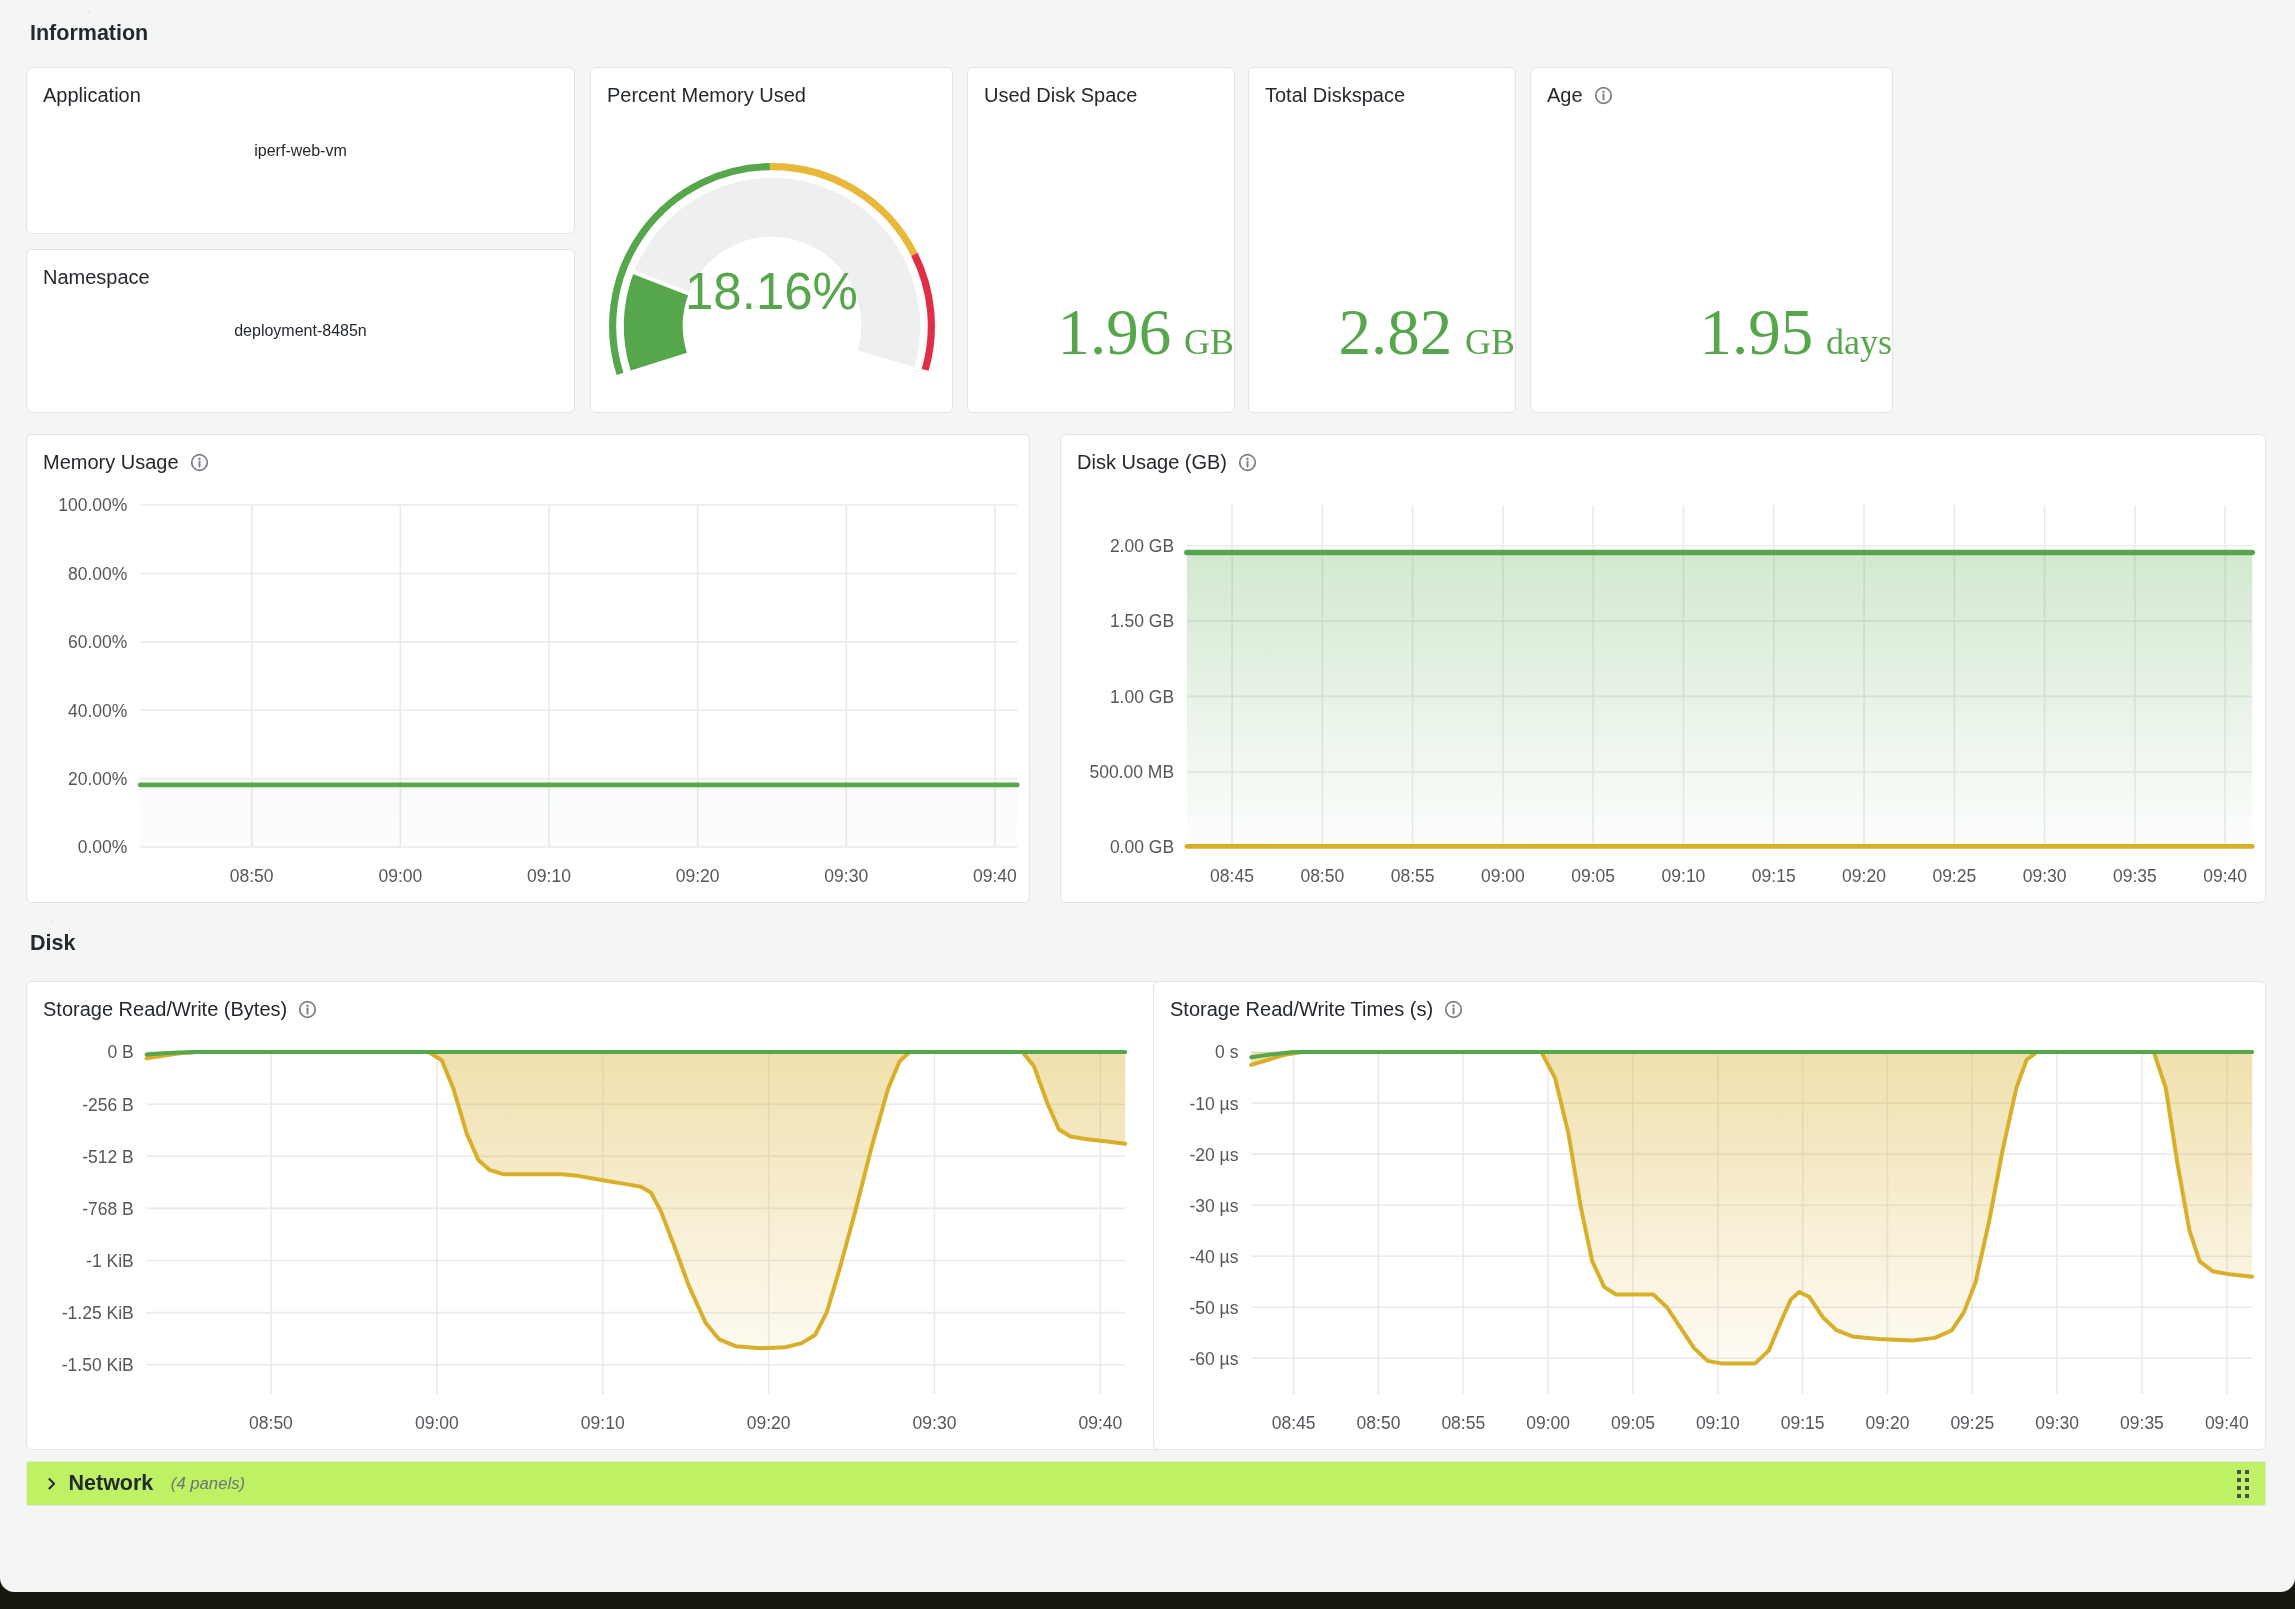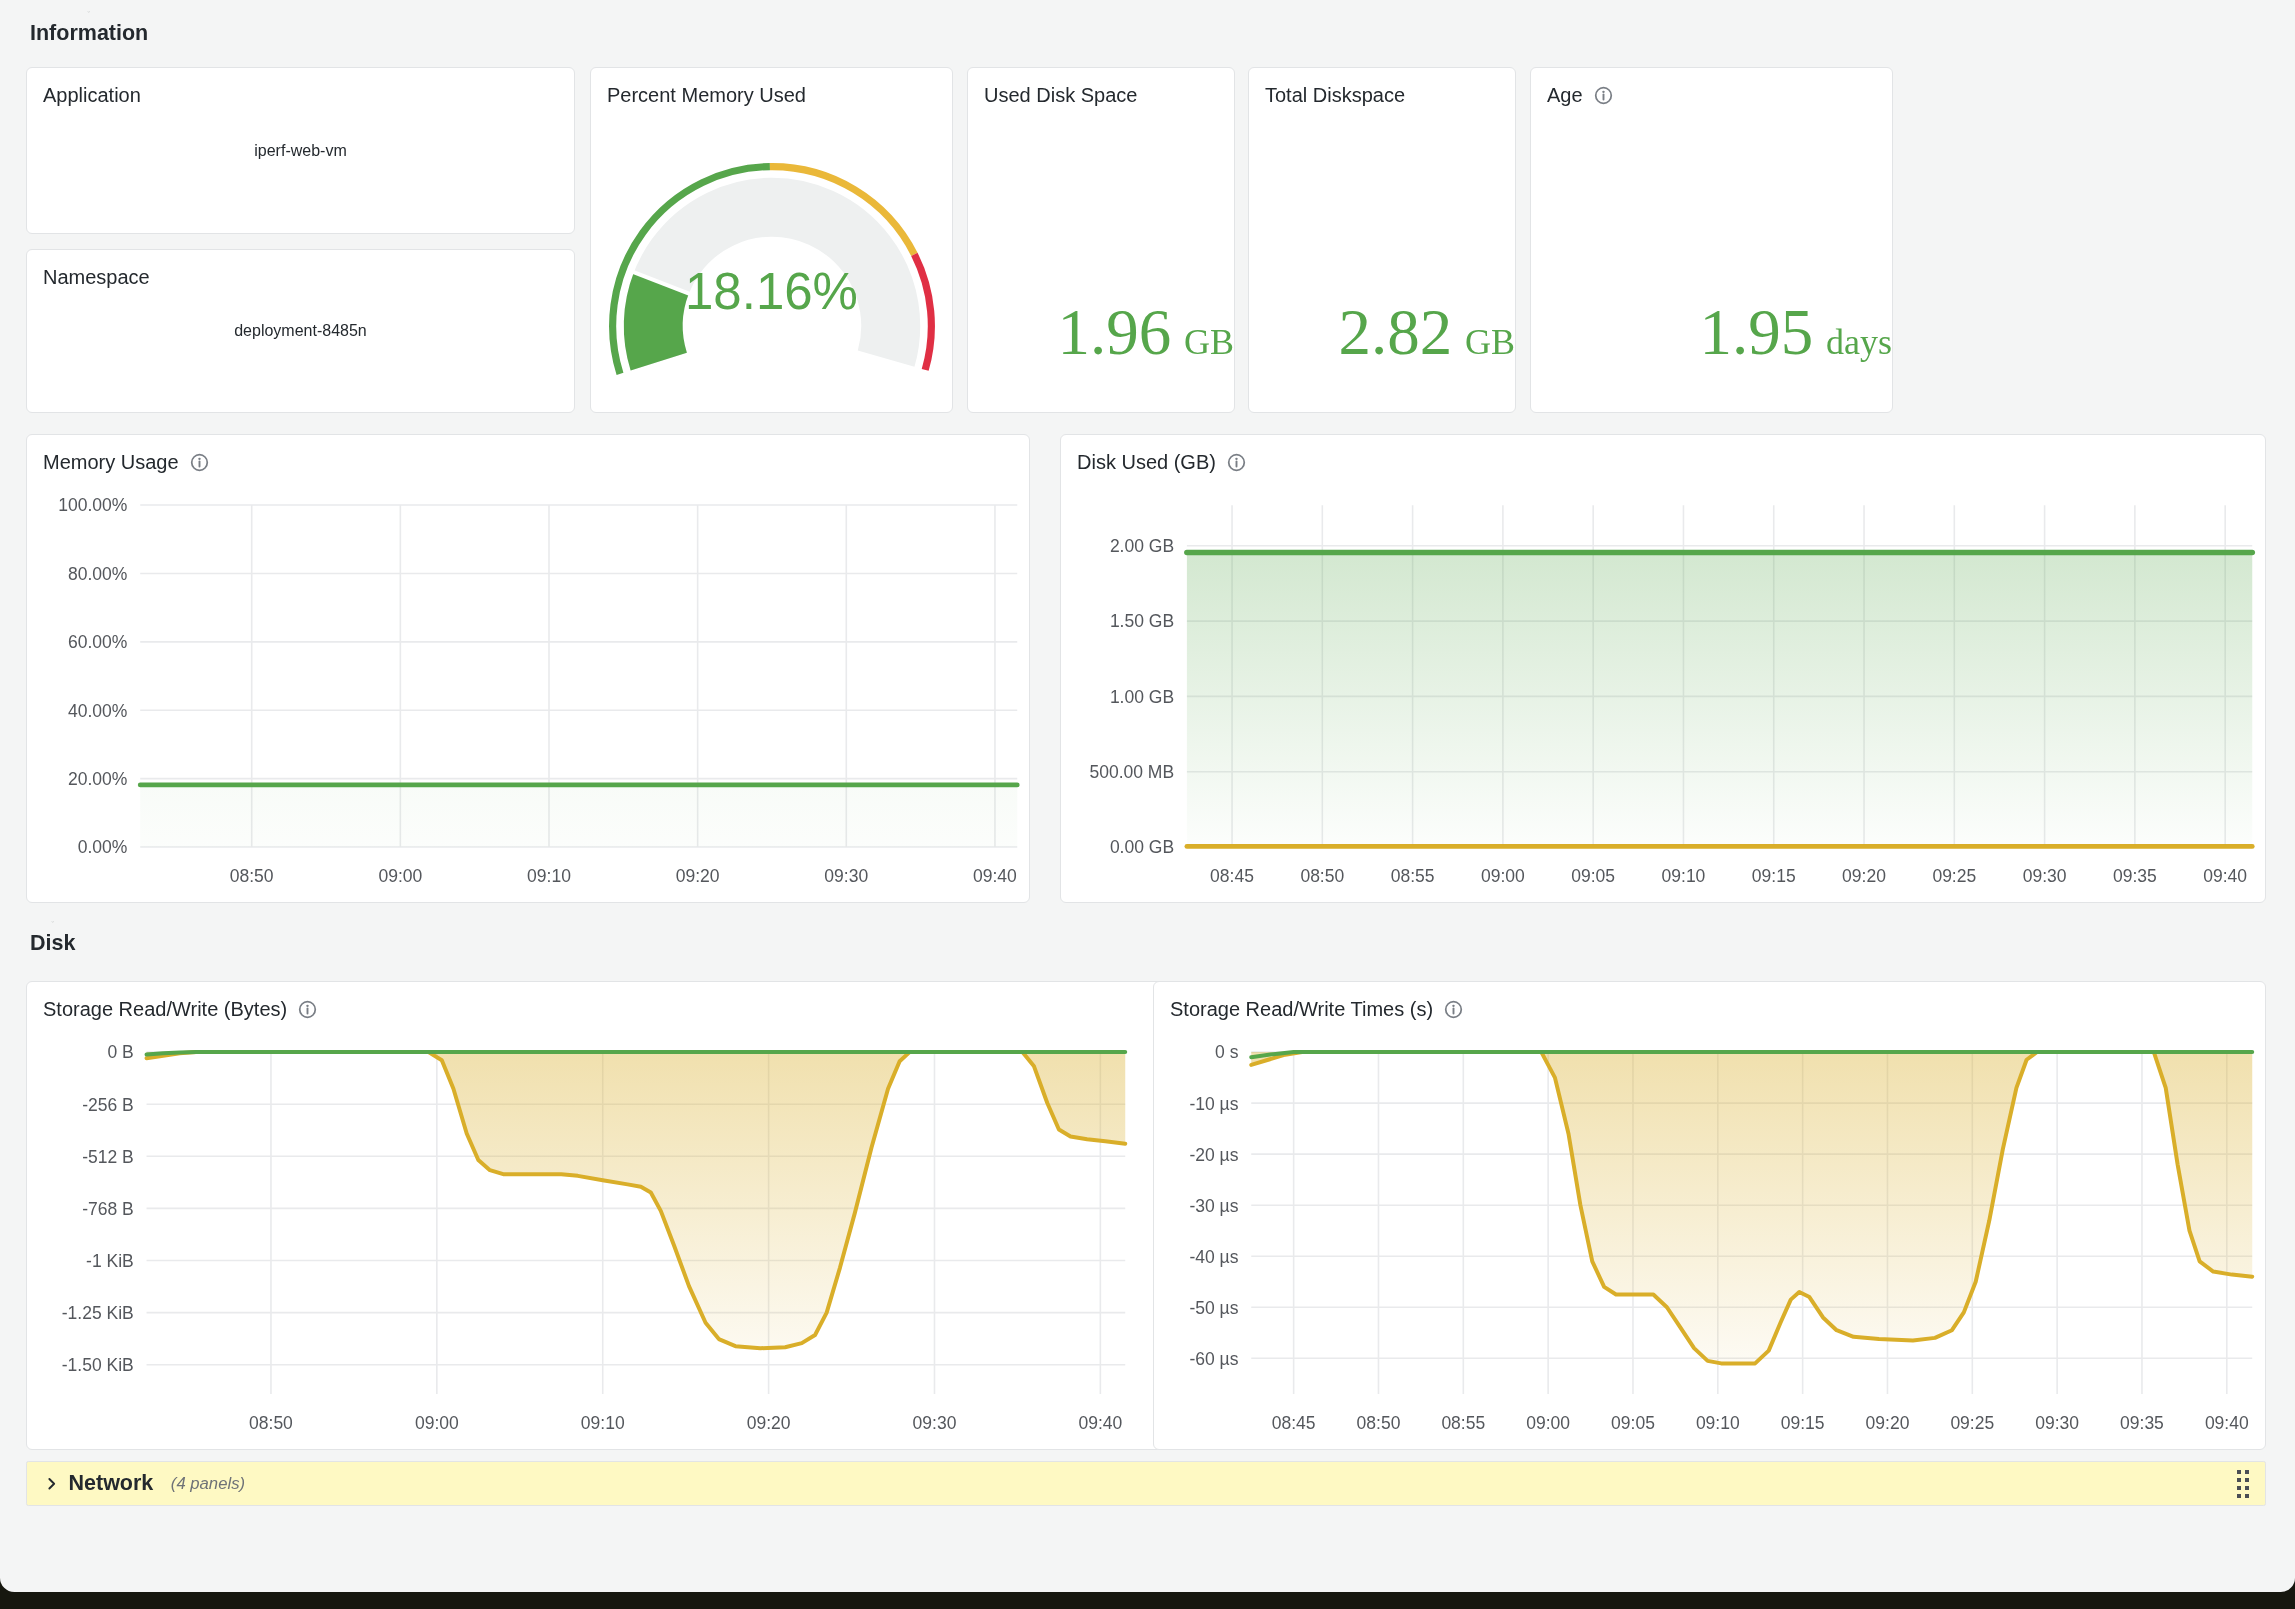--- a/index.html
+++ b/index.html
@@ -10,21 +10,21 @@
   .panel{position:absolute;background:#ffffff;border:0.8px solid #e2e4e6;border-radius:6px;box-sizing:border-box;}
   .panel-title{position:absolute;top:0;left:0;right:0;height:46px;display:flex;align-items:center;gap:11px;padding:8px 16px 0 16px;box-sizing:border-box;font-size:20px;font-weight:500;color:#24292e;white-space:nowrap;}
   .text-value{position:absolute;inset:0;display:flex;align-items:center;justify-content:center;font-size:16px;color:#24292e;}
   .stat-value{position:absolute;left:16px;right:0;top:220px;height:88px;display:flex;align-items:baseline;justify-content:flex-end;color:#56a64b;font-family:Liberation Serif, serif;}
   .stat-value .num{font-size:65px;font-weight:500;line-height:88px;}
   .stat-value .unit{font-size:36px;font-weight:500;margin-left:12.8px;}
   .chart-body{position:absolute;left:0;right:0;top:46px;bottom:0;}
   .gauge-body{position:absolute;left:0;right:0;top:46px;bottom:0;}
   .gauge-value{position:absolute;left:0;right:0;top:198px;text-align:center;font-size:51px;font-weight:500;color:#56a64b;line-height:51px;}
   svg text{font-family:"Liberation Sans",sans-serif;}
-  .network-bar{position:absolute;background:#fef9c3;border:0.8px solid #e2e4e6;border-radius:2.4px;box-sizing:border-box;display:flex;align-items:center;padding:0 16px;cursor:pointer;}
+  .network-bar{position:absolute;background:#bef264;border:0.8px solid #e2e4e6;border-radius:2.4px;box-sizing:border-box;display:flex;align-items:center;padding:0 16px;cursor:pointer;}
   .network-bar .hdr-label{font-size:21.5px;font-weight:700;color:#24292e;margin-left:8px;}
   .network-bar .panel-count{font-size:16.7px;font-style:italic;color:#6e7277;margin-left:17.5px;}
   .drag-handle{margin-left:auto;display:grid;grid-template-columns:repeat(2,4px);grid-auto-rows:4px;gap:4px;cursor:grab;}
   .drag-handle i{background:#4a4e54;display:block;}
 </style>
 </head>
 <body>
 
 <div class="page">
 
@@ -139,21 +139,21 @@
               <stop offset="1" stop-color="#56A64B" stop-opacity="0.02"></stop>
             </linearGradient>
           </defs>
           <path d="M 142 381.0936 L 1242 381.0936 L 1242 459 L 142 459 Z" fill="url(#g0_0)" stroke="none"></path>
           <path d="M 142 381.0936 L 1242 381.0936" fill="none" stroke="#56A64B" stroke-width="6" stroke-linejoin="round" stroke-linecap="round"></path>
         </svg></div>
   </div>
 
   <div class="panel" style="left:1060px;top:434px;width:1206px;height:469px;">
     <div class="panel-title">
-      <span>Disk Used (GB)</span>
+      <span>Disk Usage (GB)</span>
       <svg width="19" height="19" viewBox="0 0 22 22">
           <circle cx="11" cy="11" r="9" fill="none" stroke="#797e85" stroke-width="2"></circle>
           <circle cx="11" cy="6.8" r="1.4" fill="#797e85"></circle>
           <line x1="11" y1="9.8" x2="11" y2="15.6" stroke="#797e85" stroke-width="2.2" stroke-linecap="round"></line>
         </svg>
     </div>
     <div class="chart-body"><svg width="1204" height="422" viewBox="0 0 1511 529">
           <line x1="214.65254237288136" y1="30" x2="214.65254237288136" y2="459" stroke="#e9eaec" stroke-width="2"></line>
           <text x="214.65254237288136" y="503" text-anchor="middle" font-size="22" fill="#54575c">08:45</text>
           <line x1="327.95762711864404" y1="30" x2="327.95762711864404" y2="459" stroke="#e9eaec" stroke-width="2"></line>

